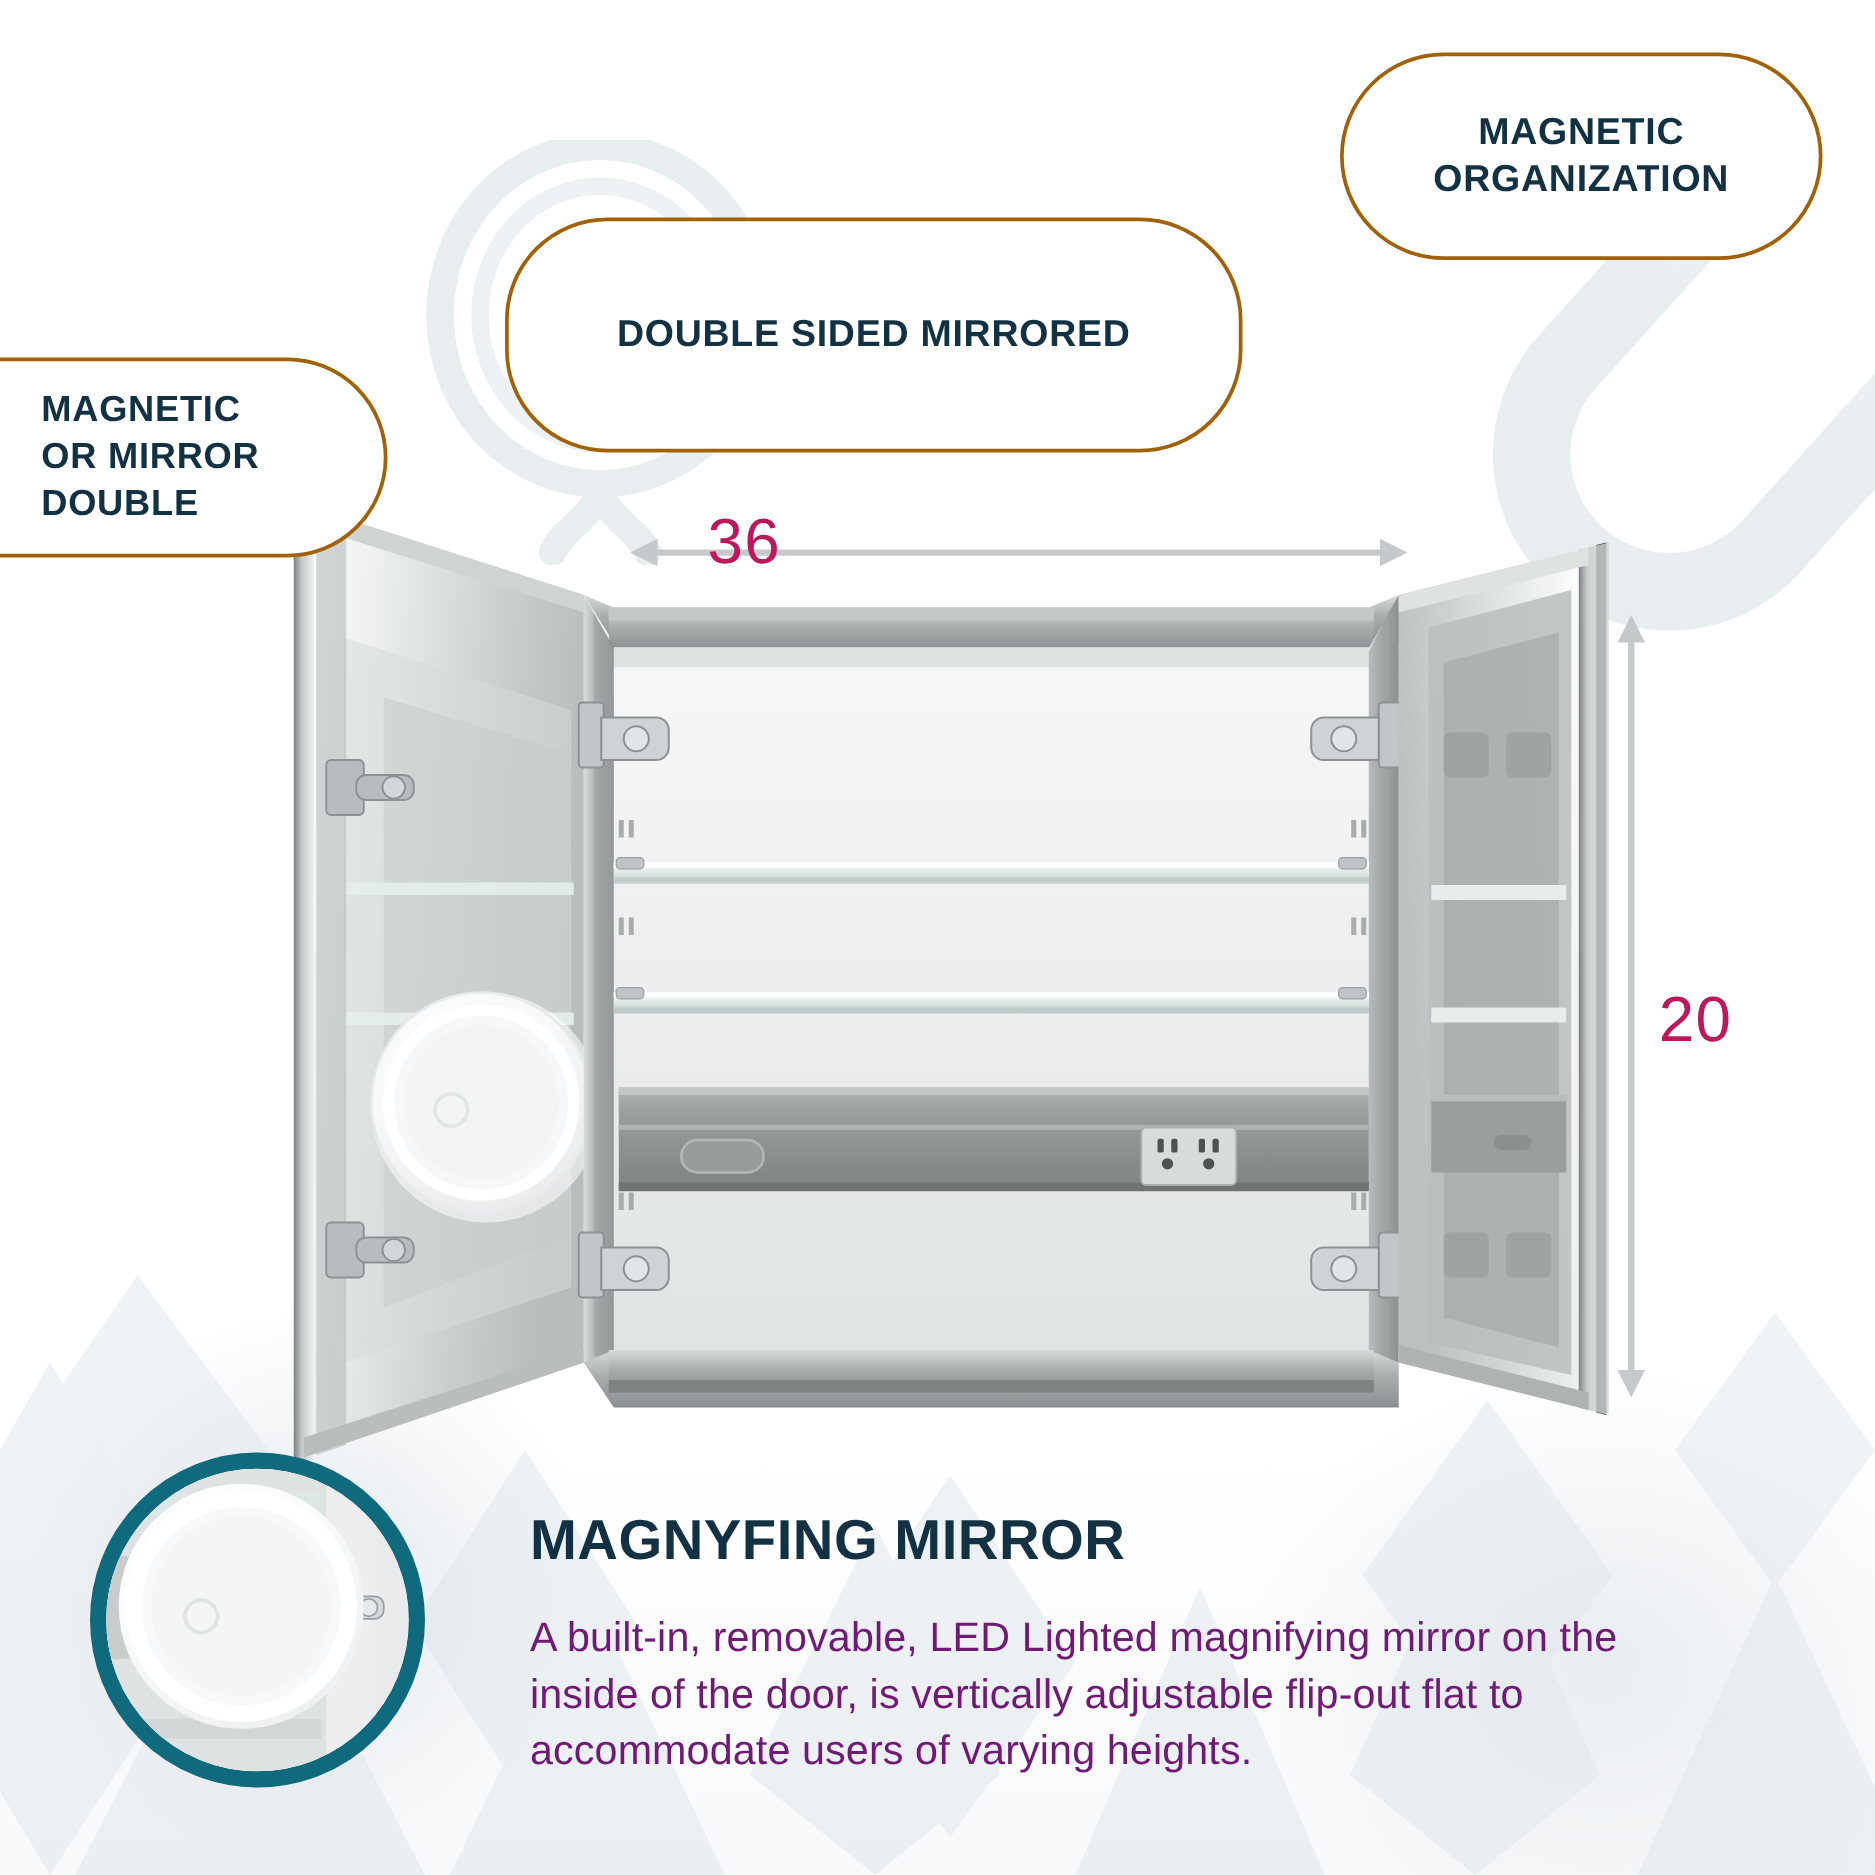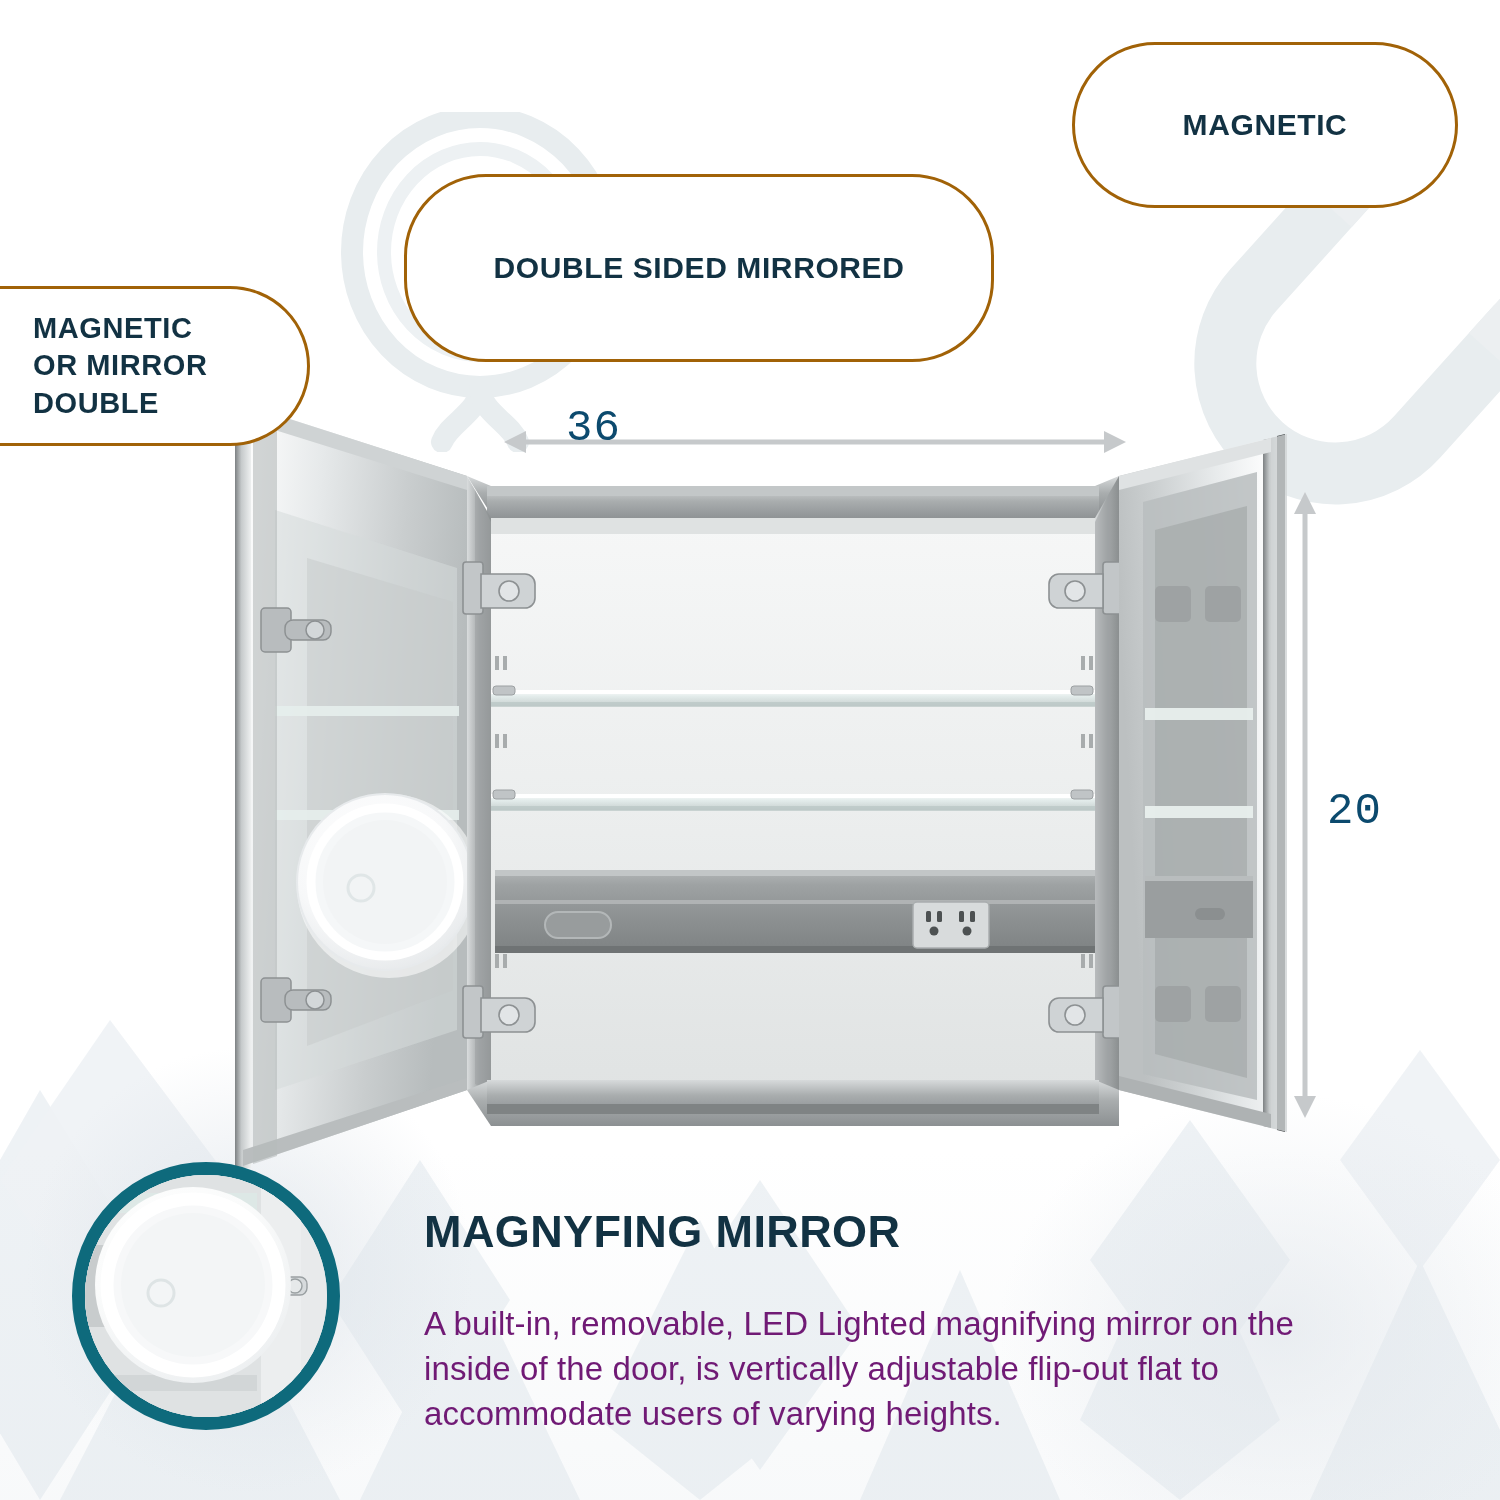--- a/index.html
+++ b/index.html
@@ -114,26 +114,25 @@
     top: 390px;
     width: 1120px;
     height: 790px;
     z-index: 8;
   }
   #product-photo svg { display: block; }
 
   
   .dim-label {
     position: absolute;
-    color: #0c4a6e;
-    font-size: 44px;
+    color: #be185d;
+    font-size: 51px;
     font-weight: 400;
     letter-spacing: 1px;
     z-index: 16;
-    font-family: Liberation Mono, monospace;
   }
   #dim-width-label { left: 566px; top: 403px; }
   #dim-height-label { left: 1327px; top: 786px; }
 
   .dim-arrow { position: absolute; z-index: 15; }
   #dim-width-arrow { left: 500px; top: 425px; }
   #dim-height-arrow { left: 1288px; top: 488px; }
 
   
   #mirror-inset {
@@ -156,21 +155,21 @@
     left: 424px;
     top: 1206px;
     width: 960px;
     z-index: 22;
   }
   #bottom-heading {
     color: #123243;
     font-size: 45px;
     font-weight: 700;
     letter-spacing: .4px;
-    margin-bottom: 44px;
+    margin-bottom: 30px;
   }
   #bottom-body {
     color: #701a75;
     font-size: 33px;
     font-weight: 400;
     line-height: 1.36;
     letter-spacing: .1px;
   }
 </style>
 </head>
@@ -473,20 +472,21 @@
 
   <div class="badge" id="badge-mirrored">
     <div>
       <div>DOUBLE SIDED MIRRORED</div>
     </div>
   </div>
 
   <div class="badge" id="badge-magnetic">
     <div>
       <div>MAGNETIC</div>
+      <div>ORGANIZATION</div>
     </div>
   </div>
 
   <div id="mirror-inset">
     <svg width="242" height="242" viewBox="0 0 242 242">
       <defs>
         <radialGradient id="insetLed" cx="0.40" cy="0.32" r="0.8">
           <stop offset="0%" stop-color="#ffffff"></stop>
           <stop offset="55%" stop-color="#fafbfb"></stop>
           <stop offset="100%" stop-color="#e9ecee"></stop>

